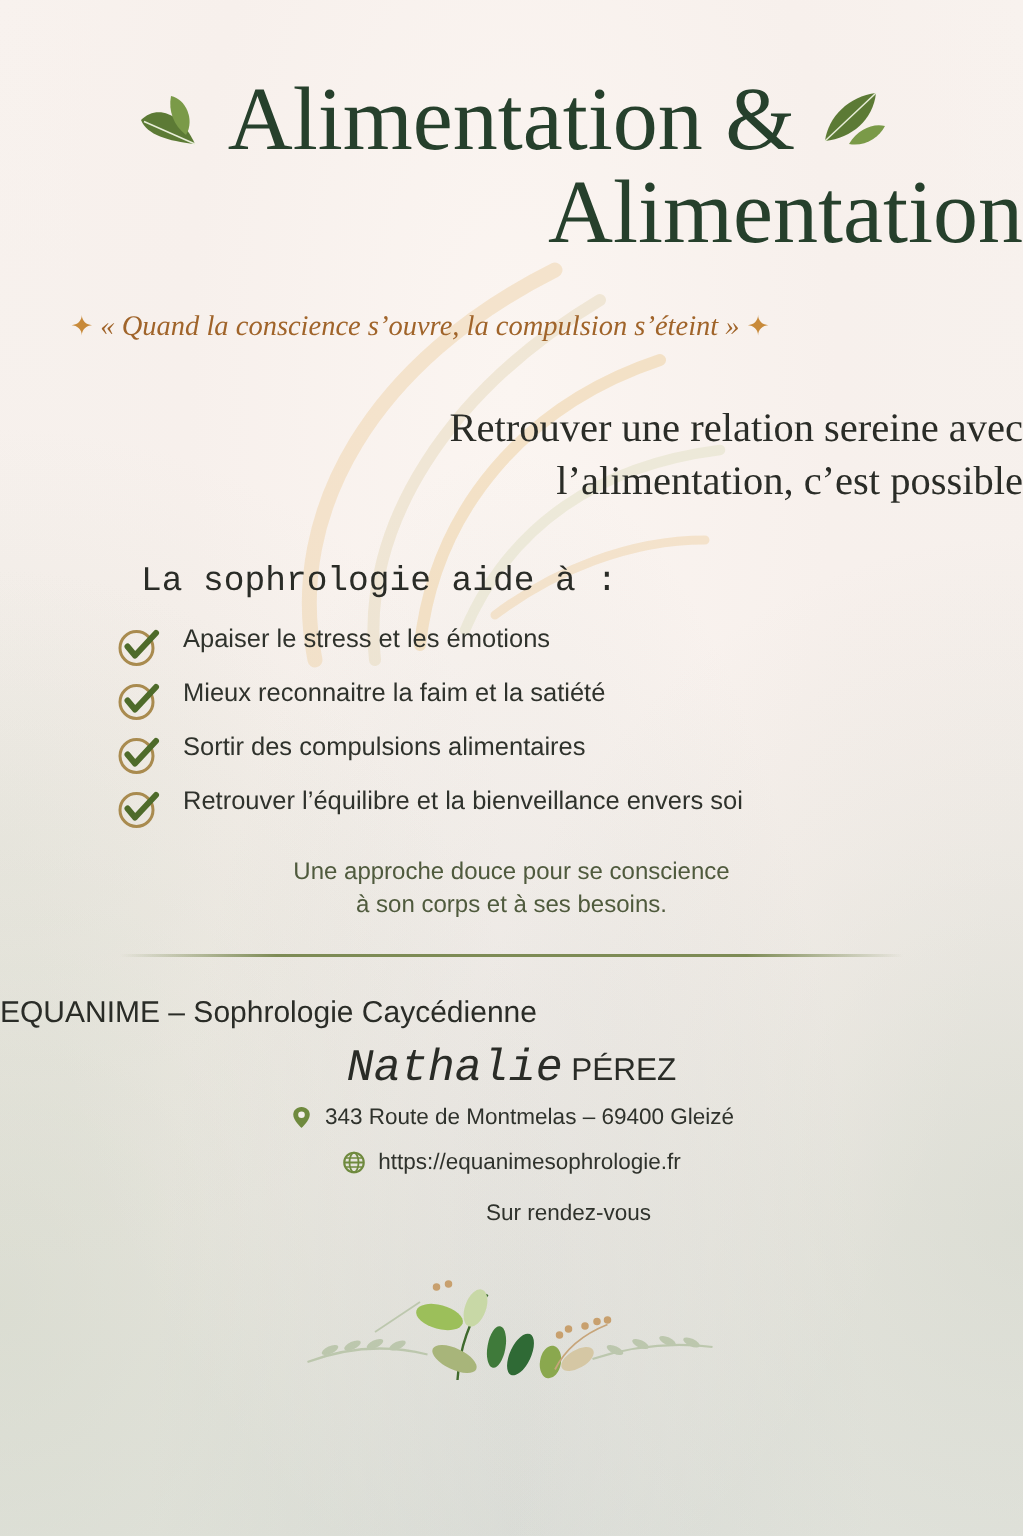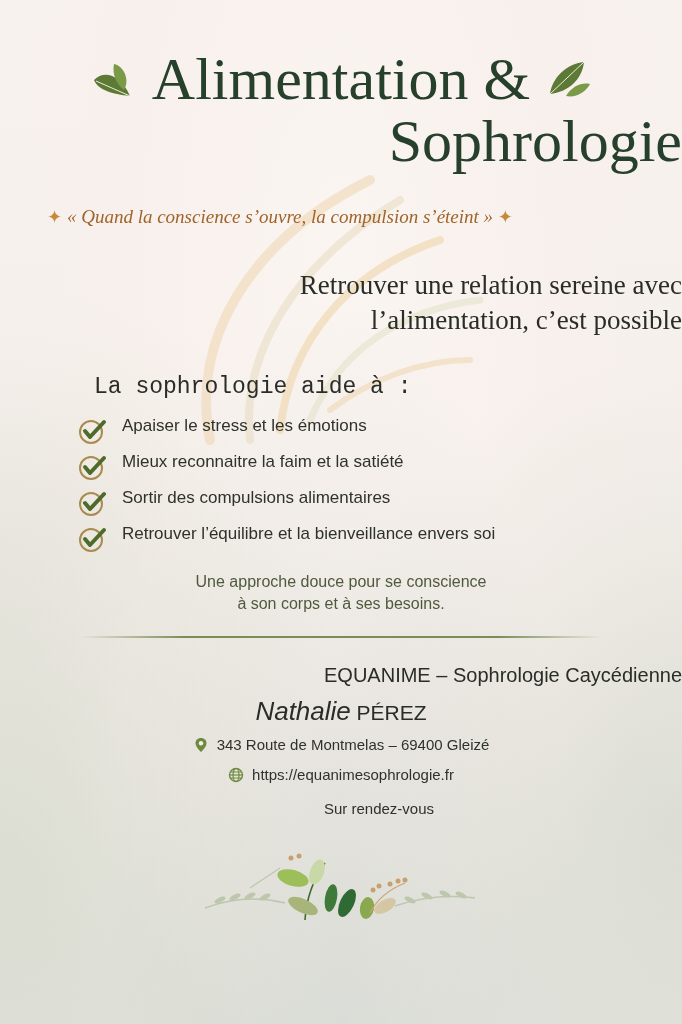--- a/index.html
+++ b/index.html
@@ -48,27 +48,27 @@
   .tagline {
     position:absolute; top:571px; left:0; width:682px; text-align:center;
     font-family:"Liberation Sans","DejaVu Sans",sans-serif;
     font-size:16px; line-height:22px; color:#4f5a3d;
   }
   .divider {
     position:absolute; top:636px; left:80px; width:522px; height:2px;
     background:linear-gradient(90deg, rgba(120,140,80,0) 0%, #7d8b55 20%, #7d8b55 80%, rgba(120,140,80,0) 100%);
   }
   .org {
-    position:absolute; top:664px; left:0; width:682px; text-align:right;
+    position:absolute; top:664px; left:0; width:682px; text-align:left;
     font-family:"Liberation Sans","DejaVu Sans",sans-serif; font-size:20px; color:#2a2c27;
   }
   .person {
     position:absolute; top:696px; left:0; width:682px; text-align:center; font-size:23px; color:#2a2c27;
   }
-  .first-name { font-style:italic; font-family:Liberation Sans, sans-serif; font-size:26px; }
+  .first-name { font-style:italic; font-family:Liberation Mono, monospace; font-size:30px; }
   .last-name { font-family:"Liberation Sans","DejaVu Sans",sans-serif; font-size:21px; }
   .contact {
     position:absolute; left:0; width:682px; text-align:left;
     font-family:"Liberation Sans","DejaVu Sans",sans-serif; font-size:15px; color:#2f322c;
     display:flex; justify-content:center; align-items:center; gap:8px;
   }
   .address { top:736px; }
   .website { top:766px; }
   .appointment { top:800px;padding-left:38px; }
   .contact svg { width:16px; height:16px; }
@@ -94,21 +94,21 @@
       <path d="M6 23 L 40 38" stroke="#e8eed8" stroke-width="1"></path>
       <path d="M24 6 C 34 8, 40 22, 34 32 C 26 26, 22 16, 24 6 Z" fill="#7a9a48"></path>
     </svg>
     <h1 class="title">Alimentation &amp;</h1>
     <svg class="leaf-icon" viewBox="0 0 48 42">
       <path d="M6 36 C 8 20, 22 6, 40 4 C 38 22, 24 34, 6 36 Z" fill="#5c7a35"></path>
       <path d="M6 36 L 40 4" stroke="#e8eed8" stroke-width="1"></path>
       <path d="M22 38 C 28 28, 38 24, 46 26 C 42 34, 32 40, 22 38 Z" fill="#7a9a48"></path>
     </svg>
   </div>
-  <h1 class="title">Sophrologie</h1>
+  <h1 class="title">Alimentation</h1>
 </div>
 
 <div class="quote">
   <span class="sparkle">✦</span>
   <span>« Quand la conscience s’ouvre, la compulsion s’éteint »</span>
   <span class="sparkle">✦</span>
 </div>
 
 <div class="subtitle">
   <div>Retrouver une relation sereine avec</div>

